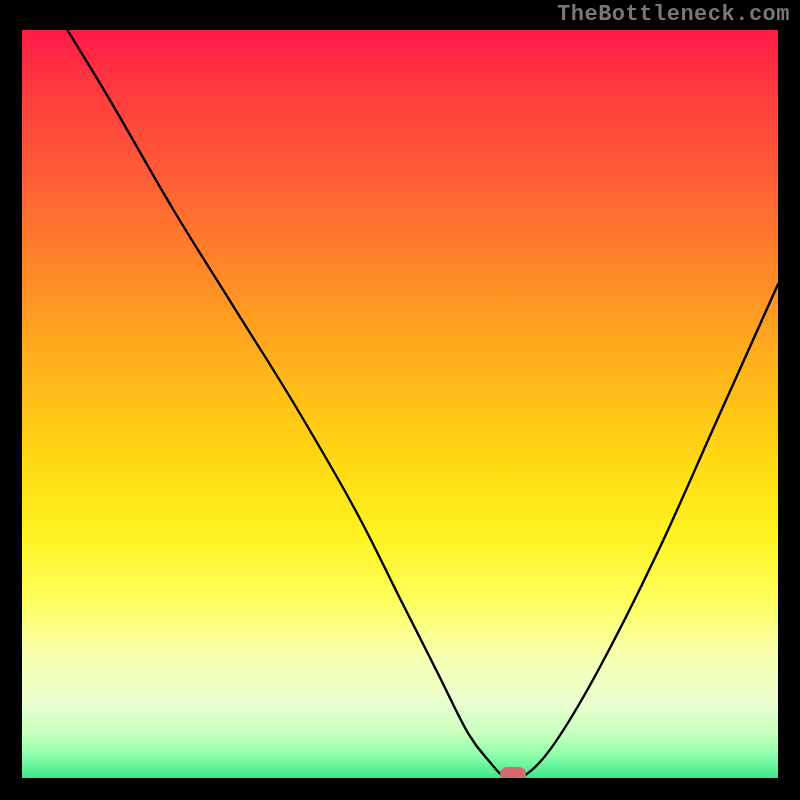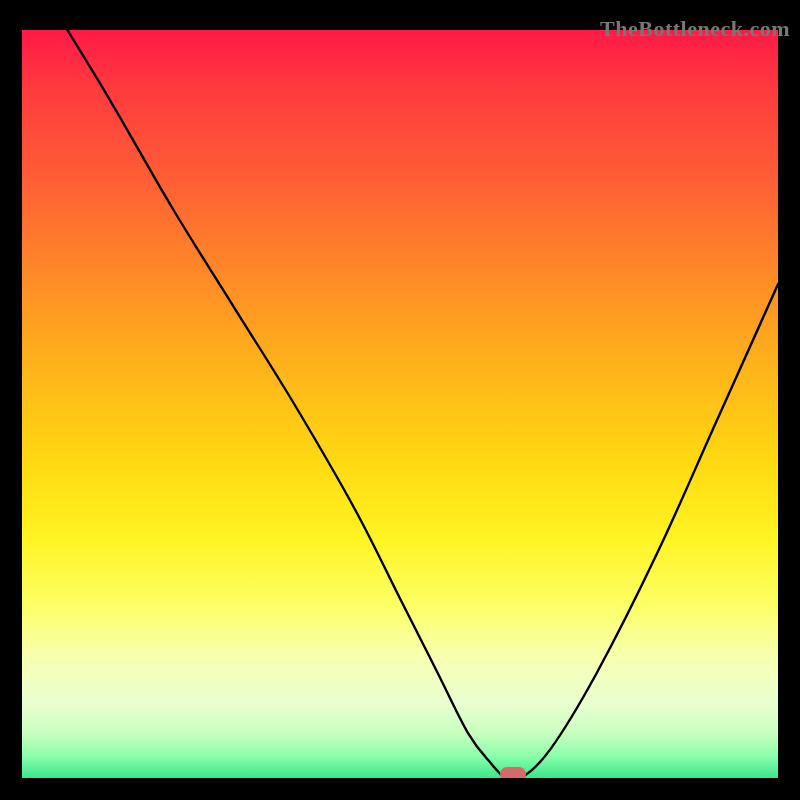--- a/index.html
+++ b/index.html
@@ -11,24 +11,24 @@
     overflow: hidden;
   }
   .outer {
     position: relative;
     width: 800px;
     height: 800px;
     background: #000;
   }
   .watermark {
     position: absolute;
-    top: 16px;
+    top: 2px;
     right: 10px;
     color: #777;
-    font-family: Liberation Serif, serif;
+    font-family: Liberation Mono, monospace;
     font-size: 22px;
     font-weight: 600;
     letter-spacing: 0.5px;
     z-index: 10;
   }
   .plot {
     position: absolute;
     left: 22px;
     top: 30px;
     width: 756px;

